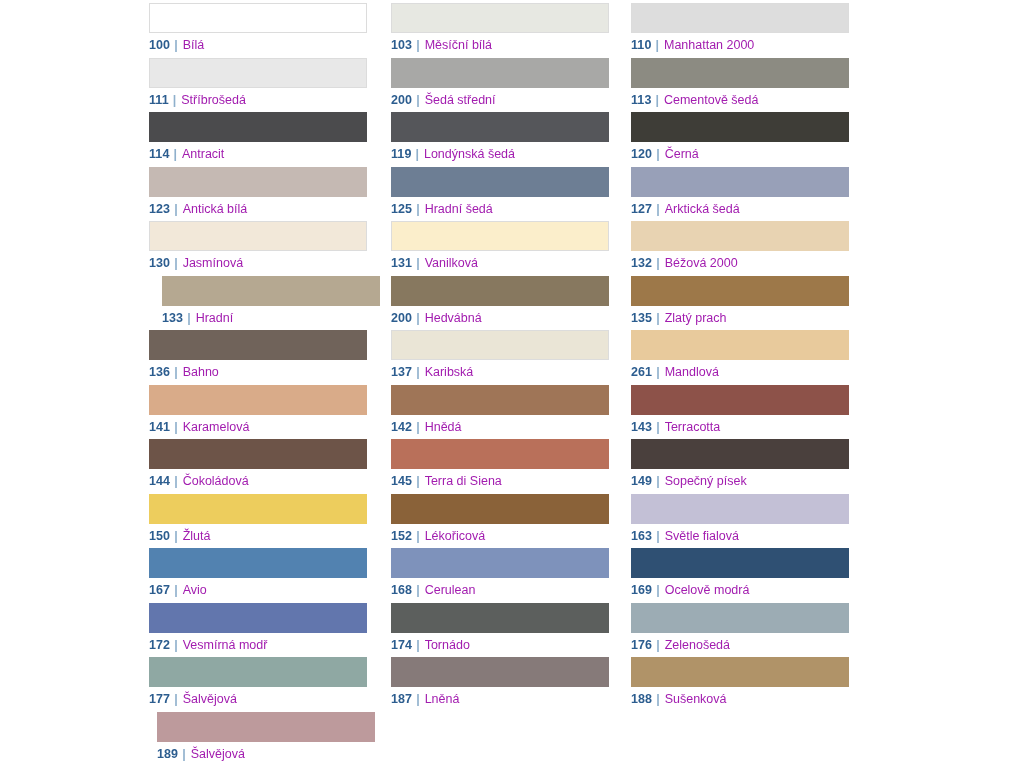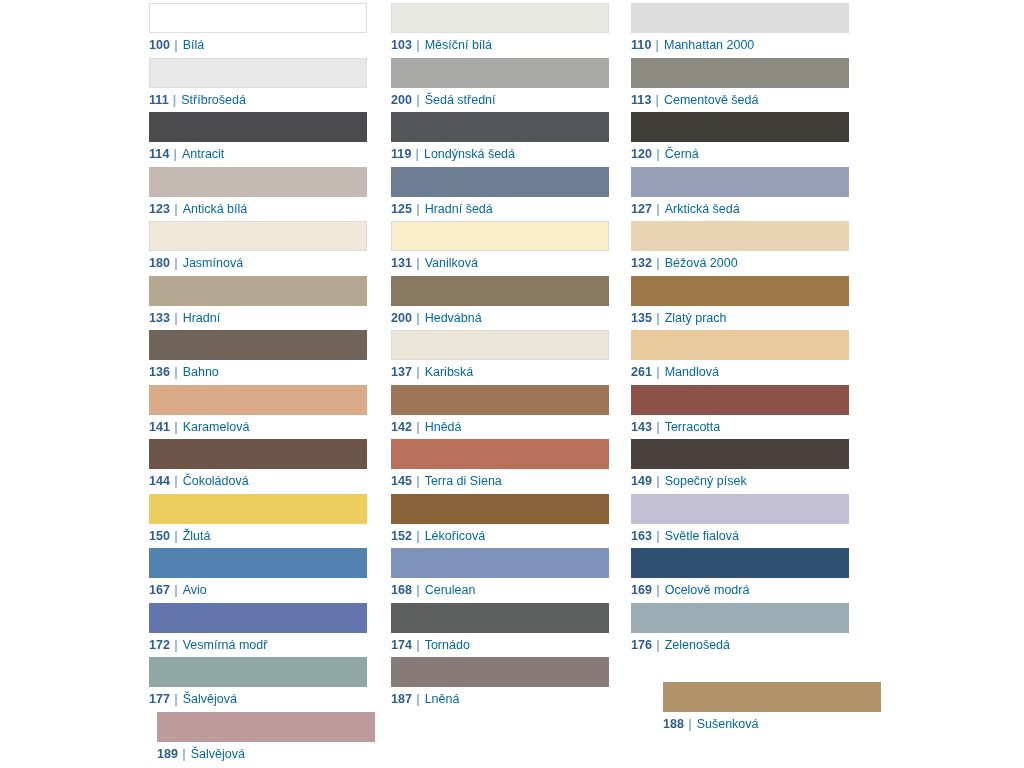--- a/index.html
+++ b/index.html
@@ -56,21 +56,21 @@
     color: #2c5d8f;
     font-weight: bold;
     letter-spacing: 0.1px;
   }
   .swatch-sep {
     color: #8fb0cc;
     font-weight: bold;
     margin: 0 5px 0 4px;
   }
   .swatch-label {
-    color: #0369a1;
+    color: #a21caf;
     font-weight: normal;
   }
 </style>
 </head>
 <body>
 
 <div id="palette-grid">
   <div class="swatch-column col-0">
       <div class="swatch-cell" style="position: absolute; top: 0px; left: 0px;">
         <div class="swatch-chip bordered" title="Bílá" style="background: rgb(255, 255, 255);"></div>
@@ -100,26 +100,26 @@
         <div class="swatch-chip" title="Antická bílá" style="background: rgb(197, 185, 179);"></div>
         <div class="swatch-caption">
           <span class="swatch-code">123</span>
           <span class="swatch-sep">|</span>
           <span class="swatch-label">Antická bílá</span>
         </div>
       </div>
       <div class="swatch-cell" style="position: absolute; top: 218px; left: 0px;">
         <div class="swatch-chip bordered" title="Jasmínová" style="background: rgb(242, 232, 217);"></div>
         <div class="swatch-caption">
-          <span class="swatch-code">180</span>
+          <span class="swatch-code">130</span>
           <span class="swatch-sep">|</span>
           <span class="swatch-label">Jasmínová</span>
         </div>
       </div>
-      <div class="swatch-cell" style="position: absolute; top: 272.5px; left: 0px;">
+      <div class="swatch-cell" style="position: absolute; top: 272.5px; left: 13px;">
         <div class="swatch-chip" title="Písková" style="background: rgb(181, 168, 145);"></div>
         <div class="swatch-caption">
           <span class="swatch-code">133</span>
           <span class="swatch-sep">|</span>
           <span class="swatch-label">Hradní</span>
         </div>
       </div>
       <div class="swatch-cell" style="position: absolute; top: 327px; left: 0px;">
         <div class="swatch-chip" title="Bahno" style="background: rgb(112, 99, 90);"></div>
         <div class="swatch-caption">
@@ -381,21 +381,21 @@
         </div>
       </div>
       <div class="swatch-cell" style="position: absolute; top: 599.5px; left: 0px;">
         <div class="swatch-chip" title="Zelenošedá" style="background: rgb(156, 172, 180);"></div>
         <div class="swatch-caption">
           <span class="swatch-code">176</span>
           <span class="swatch-sep">|</span>
           <span class="swatch-label">Zelenošedá</span>
         </div>
       </div>
-      <div class="swatch-cell" style="position: absolute; top: 679px; left: 0px; margin-left: 32px;">
+      <div class="swatch-cell" style="position: absolute; top: 654px; left: 0px;">
         <div class="swatch-chip" title="Sušenková" style="background: rgb(176, 147, 104);"></div>
         <div class="swatch-caption">
           <span class="swatch-code">188</span>
           <span class="swatch-sep">|</span>
           <span class="swatch-label">Sušenková</span>
         </div>
       </div>
     </div>
 </div>
 

